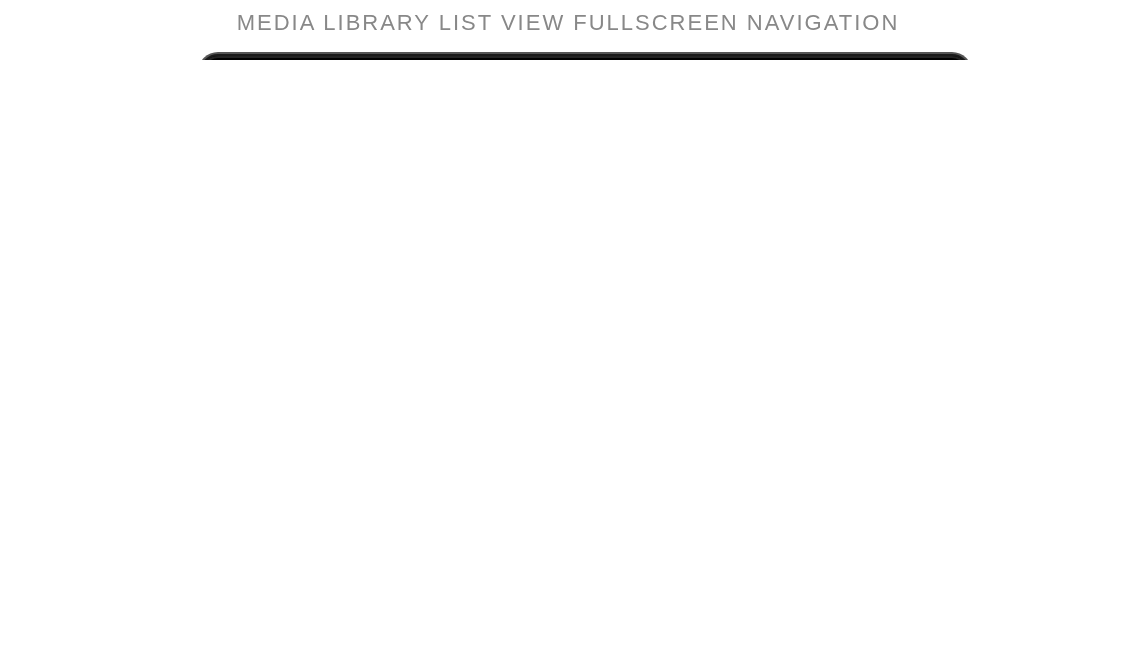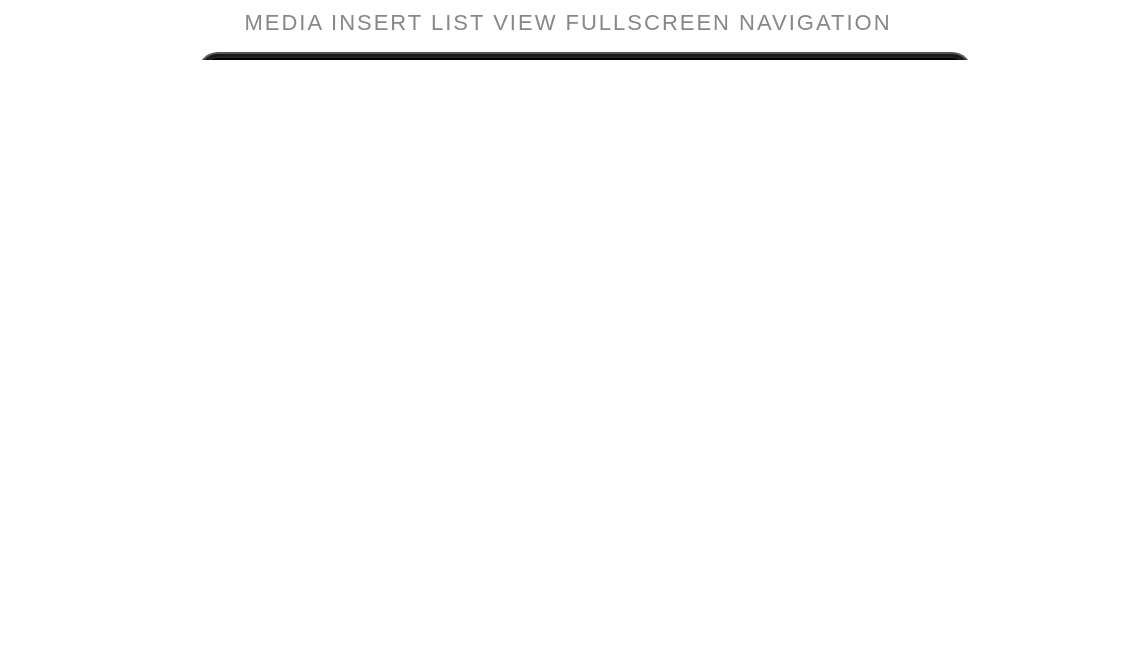--- a/index.html
+++ b/index.html
@@ -84,21 +84,21 @@
   .kbcol { flex:1; }
   .kbrow { display:flex; }
   .kbrow .k { width:54px; }
   .kbrow .d { width:10px; }
   .kbrow .v { flex:1; }
 </style>
 </head>
 <body>
 
 <div class="page">
-  <div class="page-title">MEDIA INSERT LIST VIEW FULLSCREEN NAVIGATION</div>
+  <div class="page-title">MEDIA LIBRARY LIST VIEW FULLSCREEN NAVIGATION</div>
 
   <div class="device">
     <div class="camera"></div>
     <div class="winbtn">⊞</div>
     <div class="screen">
 
       <div class="hdr">
         <div class="hdr-left">
           <span>‹</span>
           <span>✕</span>

